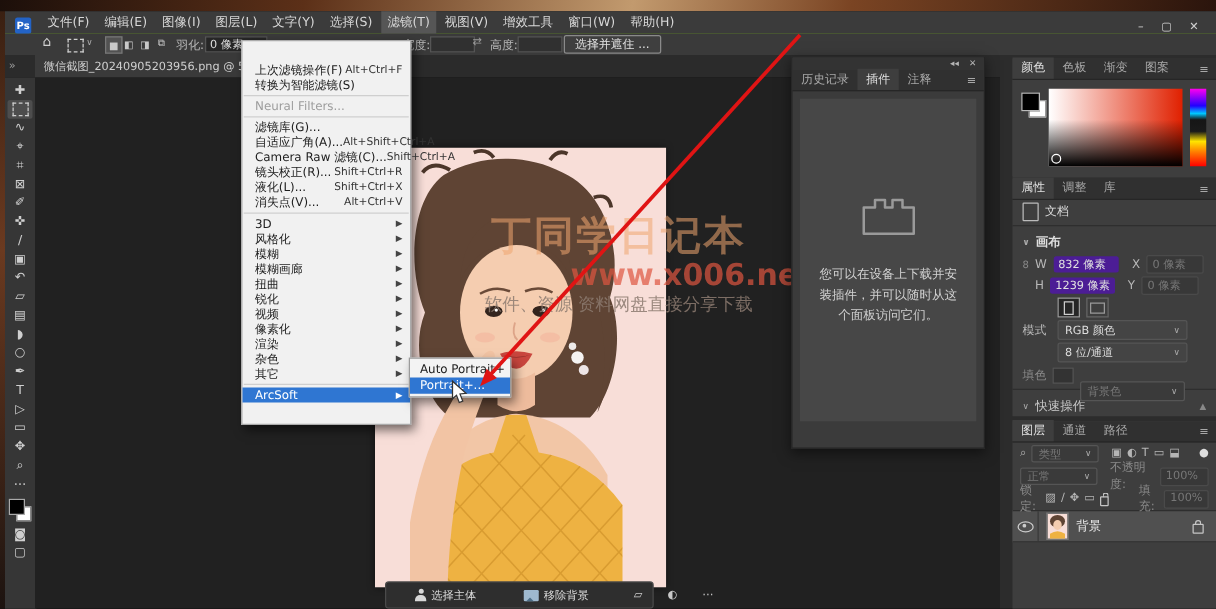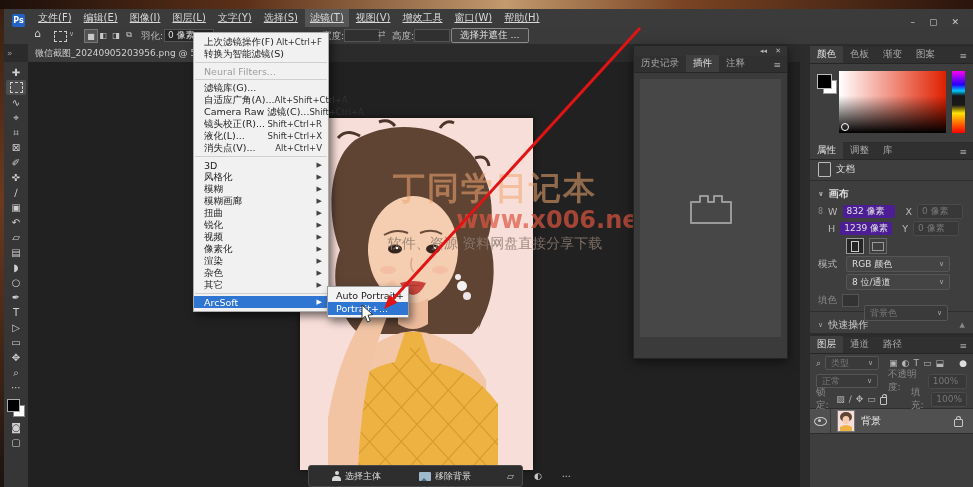--- a/index.html
+++ b/index.html
@@ -10,21 +10,21 @@
   
   #wallpaper{left:0;top:0;width:973px;height:9px;
     background:linear-gradient(100deg,#1c0f0a,#5c3018 25%,#c29a6e 52%,#7a4423 70%,#2a140c);}
   #wallpaper-sliver{left:0;top:9px;width:4px;height:478px;
     background:linear-gradient(180deg,#3a2012,#6b3a20 40%,#1c1310);}
   
   #menubar{left:4px;top:9px;width:969px;height:18px;background:#3b3b3b;border-bottom:4px solid #84cc16;
     display:flex;align-items:flex-end;gap:2px;}
   #ps-logo{width:13px;height:13px;background:#2363c6;color:#fff;font-size:8px;font-weight:bold;
     display:flex;align-items:center;justify-content:center;border-radius:2px;margin:0 6px 0 8px;}
-  .menu-item{padding:2px 5px;color:#d8d8d8;font-size:10px;white-space:nowrap;text-decoration:underline;}
+  .menu-item{padding:2px 5px;color:#d8d8d8;font-size:10px;white-space:nowrap;}
   .menu-item.active{background:#565656;}
   #win-controls{margin-left:auto;display:flex;gap:14px;padding-right:14px;color:#cfcfcf;font-size:9px;}
   
   #optionsbar{left:4px;top:27px;width:969px;height:17px;background:#3a3a3a;border-bottom:1px solid #262626;}
   #optionsbar .abs{top:2px;}
   .opt-label{color:#b9b9b9;font-size:9.5px;}
   .opt-input{background:#262626;border:1px solid #555;height:11px;color:#ddd;font-size:9px;
     display:flex;align-items:center;padding:0 3px;}
   .opt-input.empty{color:#777;background:#303030;}
   .dashbox{width:11px;height:9px;border:1px dashed #cfcfcf;display:inline-block;}
@@ -51,21 +51,21 @@
   
   #canvas-area{left:28px;top:62px;width:772px;height:425px;background:#212121;}
   #photo{left:300px;top:118px;width:233px;height:352px;box-shadow:0 0 6px rgba(0,0,0,.6);z-index:1;}
   
   #watermark{left:340px;top:170px;width:310px;text-align:center;z-index:2;pointer-events:none;}
   #wm1{font-size:32px;font-weight:bold;color:rgba(238,166,112,0.55);letter-spacing:2px;line-height:1.15;}
   #wm2{font-size:24px;font-weight:bold;color:rgba(222,86,64,0.7);line-height:1.1;text-align:right;}
   #wm3{font-size:14px;color:rgba(140,122,112,0.85);margin-top:2px;}
   
   #filter-menu{left:193px;top:32px;width:134px;background:#f1f1f1;border:1px solid #ababab;
-    box-shadow:3px 4px 8px rgba(0,0,0,.55);z-index:8;padding:3px 0;}
+    box-shadow:3px 4px 8px rgba(0,0,0,.55);z-index:8;padding:17px 0;}
   .m-item{height:12px;display:flex;align-items:center;padding:0 6px 0 10px;color:#1c1c1c;font-size:9.5px;white-space:nowrap;}
   .m-item .sc{margin-left:auto;font-size:8.5px;color:#333;}
   .m-item .sub{margin-left:auto;font-size:7px;color:#444;}
   .m-item.disabled{color:#9d9d9d;}
   .m-item.hl{background:#2f76d2;color:#fff;}
   .m-item.hl .sub{color:#fff;}
   .m-sep{height:1px;background:#cfcfcf;margin:2px 1px;}
   
   #arcsoft-submenu{left:327px;top:286px;width:80px;background:#f3f3f3;border:1px solid #9b9b9b;
     box-shadow:3px 4px 8px rgba(0,0,0,.5);z-index:8;padding:2px 0;}
@@ -286,20 +286,21 @@
     <div class="ptabs">
       <span class="ptab">历史记录</span>
       <span class="ptab active">插件</span>
       <span class="ptab">注释</span>
       <span class="ptab-menu">≡</span>
     </div>
     <div id="pp-body">
       <svg width="46" height="36" viewBox="0 0 46 36">
         <path d="M3,12 L3,33 L43,33 L43,12 L34,12 L34,6 L26,6 L26,12 L20,12 L20,6 L12,6 L12,12 Z" fill="none" stroke="#9a9a9a" stroke-width="2" stroke-linejoin="round"></path>
       </svg>
+      <div id="pp-msg">您可以在设备上下载并安装插件，并可以随时从这个面板访问它们。</div>
     </div>
   </div>
 
   <div id="dock" class="abs">
 
     <div class="panel" id="color-panel">
       <div class="ptabs">
         <span class="ptab active">颜色</span>
         <span class="ptab">色板</span>
         <span class="ptab">渐变</span>

